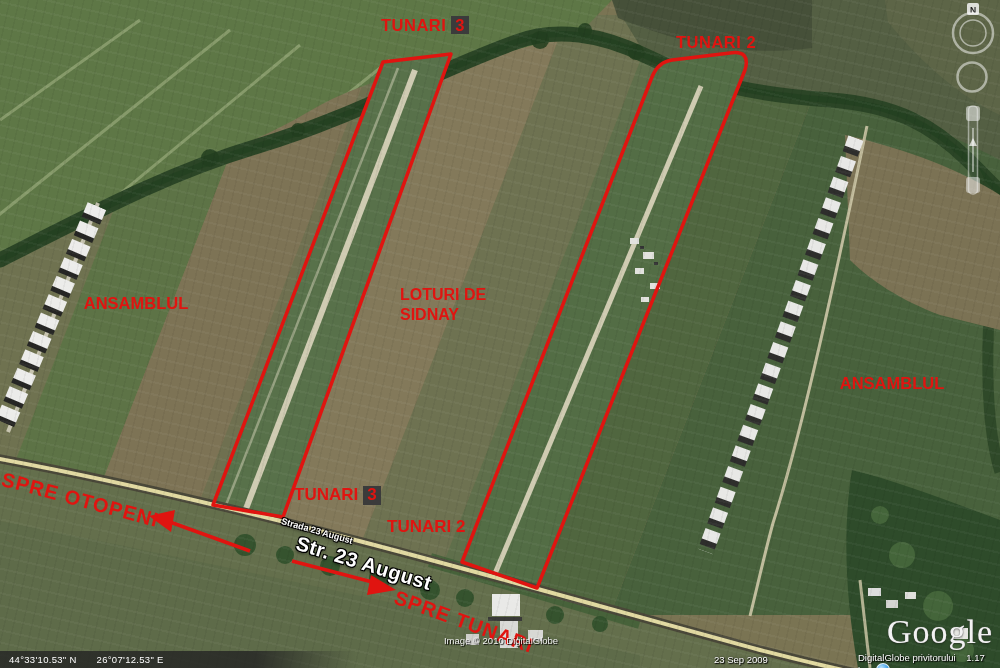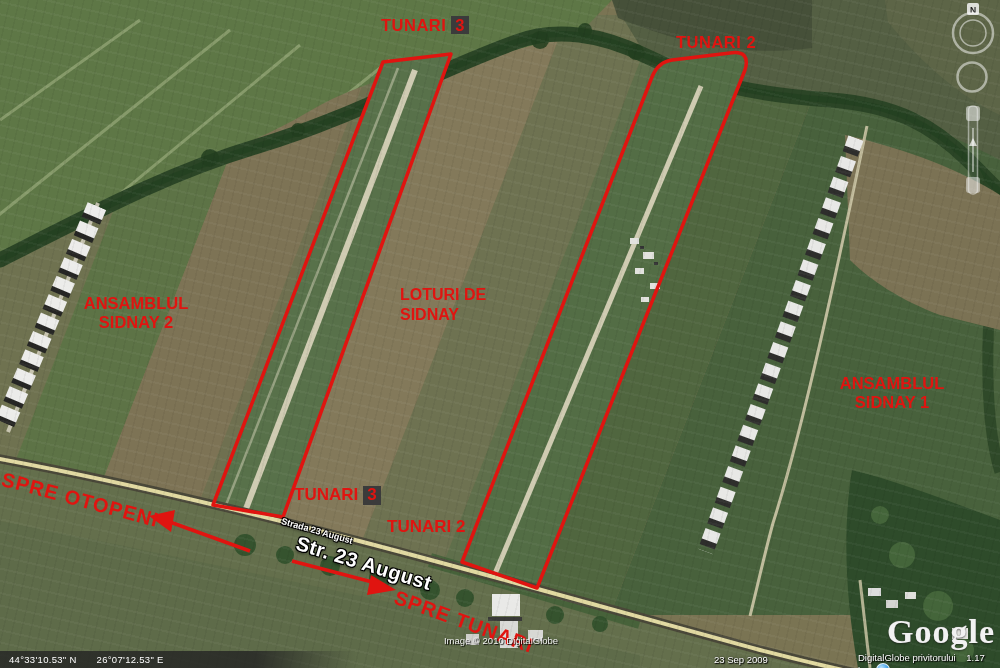--- a/index.html
+++ b/index.html
@@ -40,21 +40,20 @@
     letter-spacing:.5px;text-shadow:0 1px 2px rgba(0,0,0,.35);
   }
   .storia-square{
     display:inline-block;width:12px;height:12px;border:4.5px solid #fff;border-radius:3px;
     vertical-align:-1px;margin:0 1px;
   }
   .google{
     position:absolute;left:887px;top:613px;color:#f2f2f2;
     font-family:"Liberation Serif",serif;font-size:34px;letter-spacing:1px;
     text-shadow:0 1px 2px rgba(0,0,0,.5),0 0 1px #8a8a8a;
-    font-weight:bold;
   }
   .credits{
     position:absolute;left:385px;top:616px;width:232px;text-align:center;
     font-size:9.5px;line-height:10.2px;color:#efefef;white-space:pre;
     text-shadow:1px 1px 1px #000;
   }
   .coordstrip{
     position:absolute;left:0;top:651px;width:356px;height:17px;
     background:linear-gradient(90deg, rgba(35,35,35,.8) 0 72%, rgba(35,35,35,0));
     color:#fff;font-size:9.5px;line-height:17px;padding-left:9px;box-sizing:border-box;
@@ -225,26 +224,24 @@
   </div>
   <div class="lbl" style="left:676px;top:33px;font-size:16.5px;letter-spacing:.5px">TUNARI 2</div>
 
   <div class="lbl" style="left:400px;top:285px;font-size:16px;line-height:1.22">
     <div>LOTURI DE</div>
     <div>SIDNAY</div>
   </div>
 
   <div class="lbl" style="left:61px;top:294px;width:150px;text-align:center;font-size:16.5px">
     <div>ANSAMBLUL</div>
-    <div>SIDNAY 2</div>
   </div>
 
   <div class="lbl" style="left:817px;top:374px;width:150px;text-align:center;font-size:16.5px">
     <div>ANSAMBLUL</div>
-    <div>SIDNAY 1</div>
   </div>
 
   <div class="lbl" style="left:5px;top:468px;font-size:20px;letter-spacing:1px;transform:rotate(15deg);transform-origin:left top">SPRE OTOPENI</div>
 
   <div class="lbl" style="left:294px;top:485px;font-size:17px">
     <span>TUNARI</span><span class="numbox">3</span>
   </div>
   <div class="lbl" style="left:387px;top:517px;font-size:17px">TUNARI 2</div>
 
   <div class="lbl outlined" style="left:283px;top:516px;font-size:9px;transform:rotate(16deg);transform-origin:left top">Strada 23 August</div>

